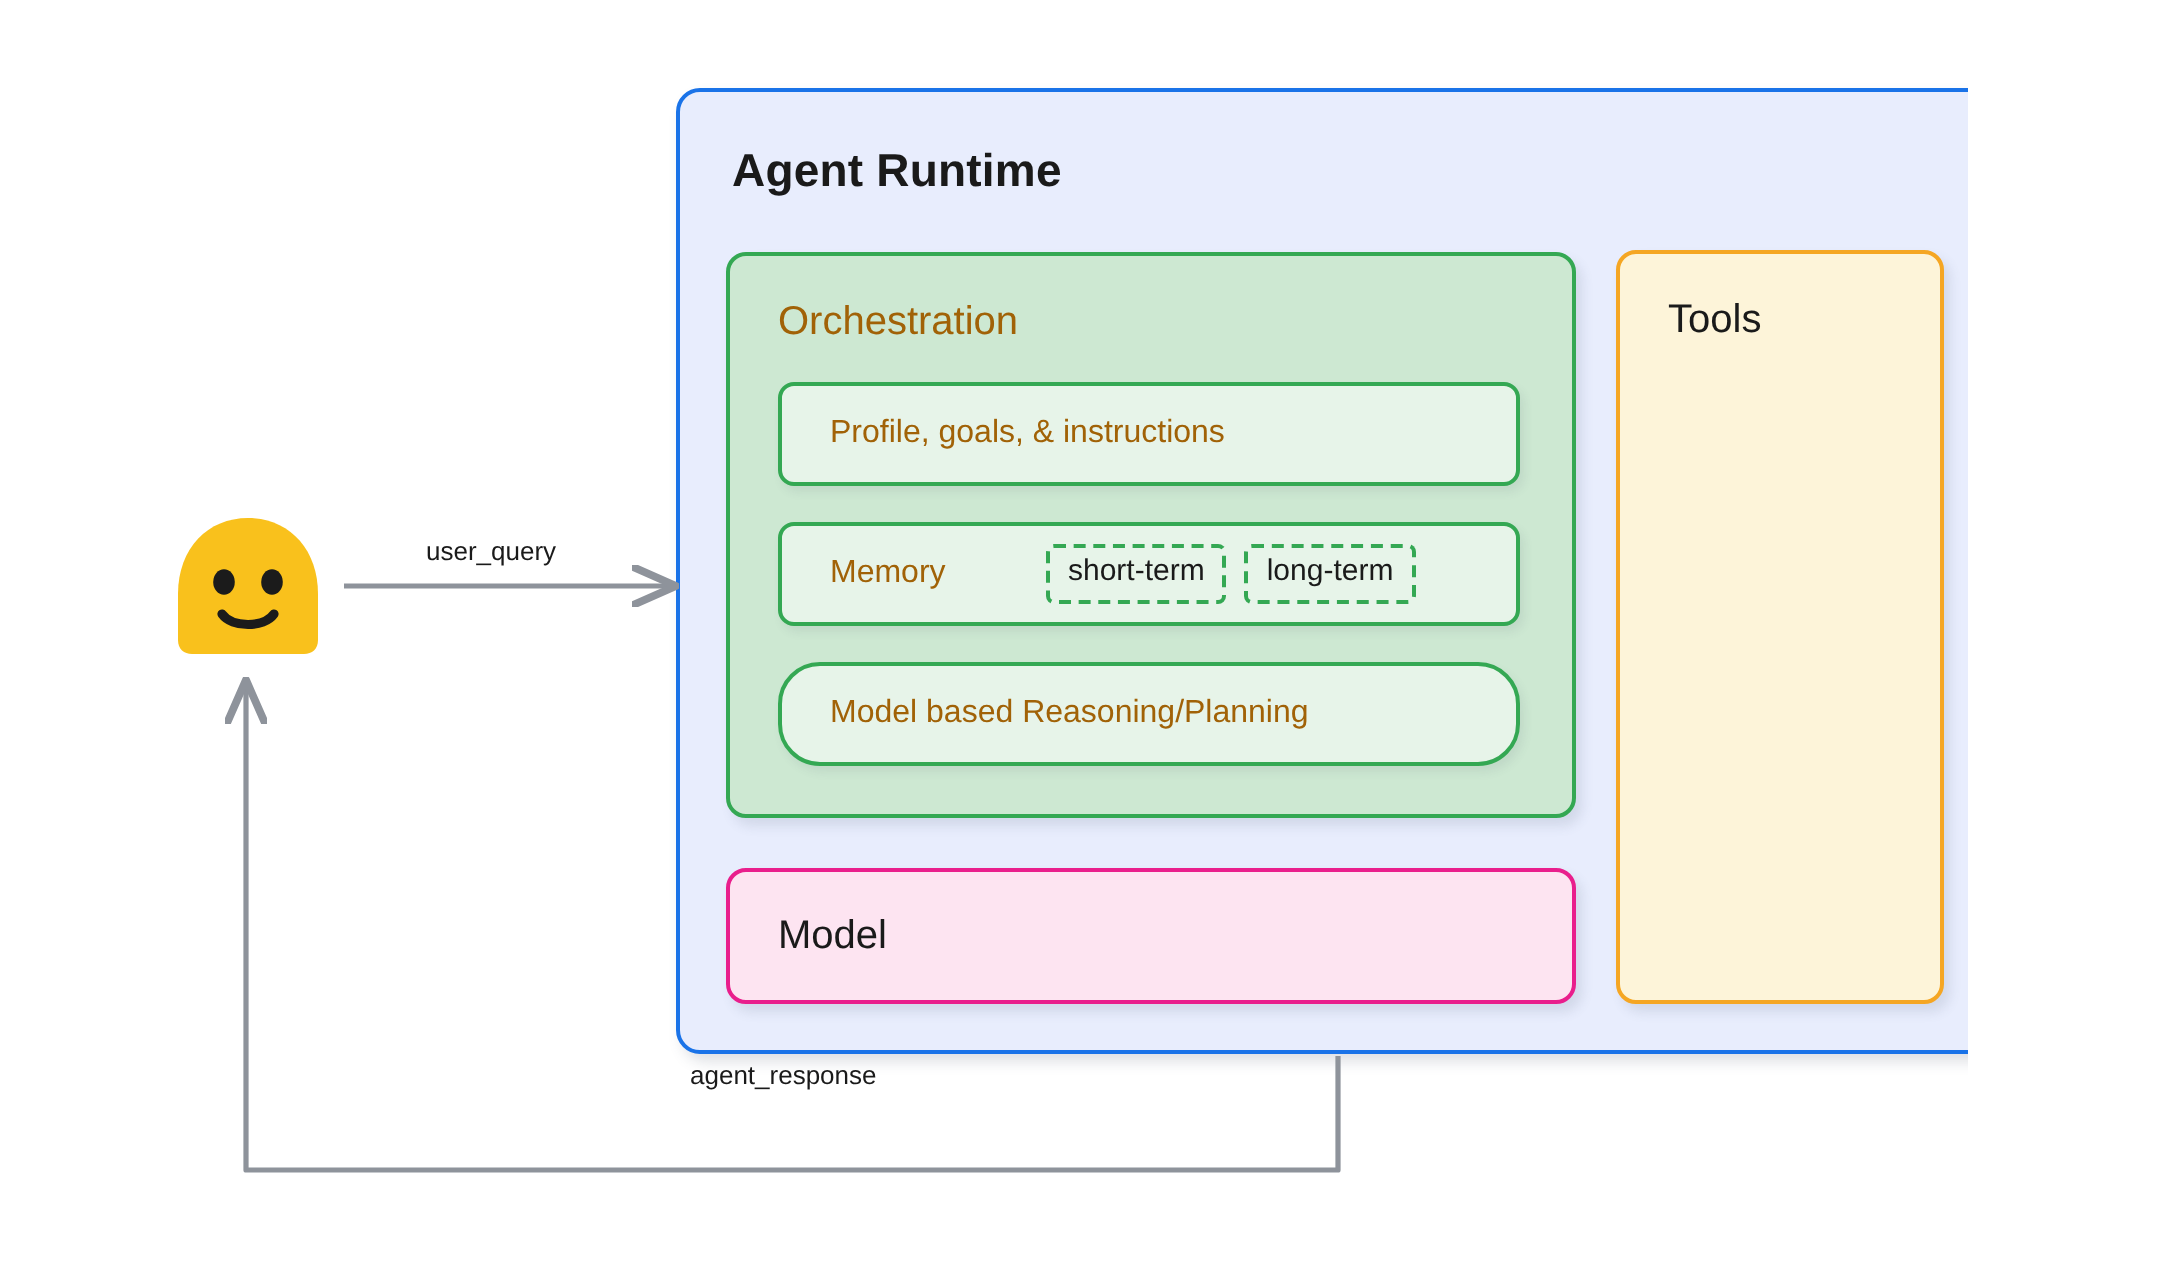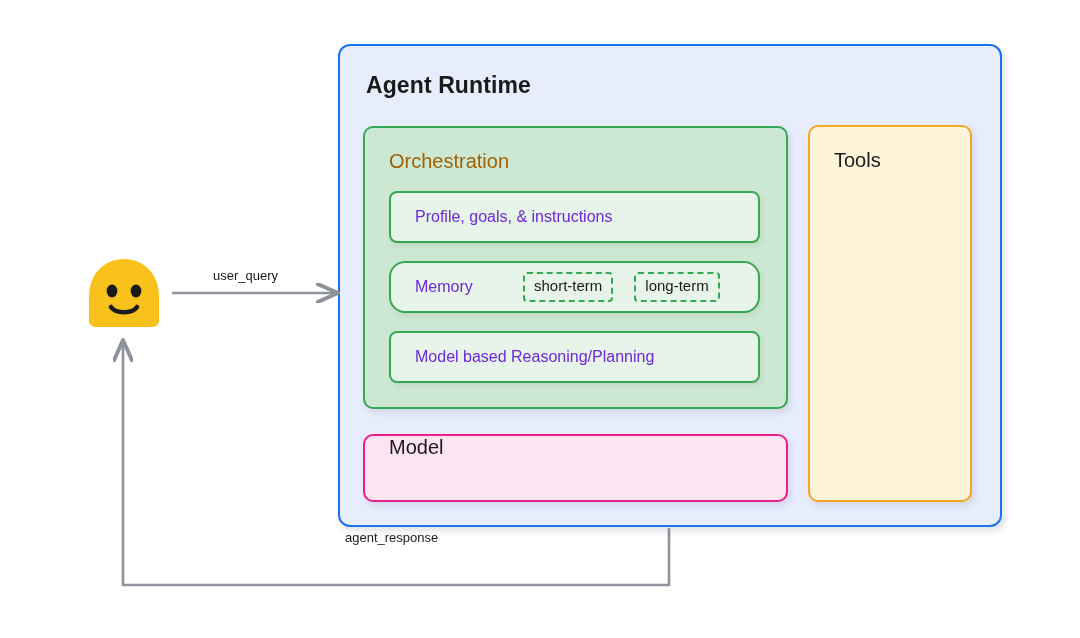--- a/index.html
+++ b/index.html
@@ -7,21 +7,21 @@
     padding: 0;
     background: #ffffff;
   }
   body {
     font-family: "Liberation Sans", sans-serif;
     -webkit-font-smoothing: antialiased;
   }
 
   #canvas {
     position: relative;
-    width: 1080px;
+    width: 984px;
     height: 638px;
     background: #ffffff;
     overflow: hidden;
   }
 
   
   #agent-runtime {
     position: absolute;
     left: 338px;
     top: 44px;
@@ -74,39 +74,39 @@
     height: 52px;
     background: #E7F4E9;
     border: 2px solid #34A853;
     border-radius: 8px;
     box-sizing: border-box;
     box-shadow: 2px 3px 5px rgba(80,90,110,0.10);
     display: flex;
     align-items: center;
   }
   #row-profile { top: 191px; }
-  #row-memory  { top: 261px; border-radius: 16px; }
-  #row-reason  { top: 331px; }
+  #row-memory  { top: 261px; }
+  #row-reason  { top: 331px; border-radius: 21px; }
 
   .orch-row-label {
     margin-left: 24px;
     font-size: 16px;
     font-weight: 500;
-    color: #6d28d9;
+    color: #a16207;
     white-space: nowrap;
   }
 
   .mem-tags {
     position: absolute;
     left: 132px;
     top: 0;
     height: 100%;
     display: flex;
     align-items: center;
-    gap: 21px;
+    gap: 9px;
   }
   .mem-tag {
     border: 2px dashed #34A853;
     border-radius: 4px;
     background: #E7F4E9;
     padding: 3px 9px 4px 9px;
     font-size: 15px;
     font-weight: 500;
     color: #1a1a1a;
     white-space: nowrap;
@@ -119,20 +119,21 @@
     left: 363px;
     top: 434px;
     width: 425px;
     height: 68px;
     background: #FDE4F1;
     border: 2px solid #E91E8C;
     border-radius: 10px;
     box-sizing: border-box;
     box-shadow: 3px 4px 6px rgba(80,90,110,0.14);
     display: flex;
+    align-items: center;
   }
   #model-title {
     margin-left: 24px;
     font-size: 20px;
     font-weight: 500;
     color: #1a1a1a;
     white-space: nowrap;
   }
 
   

